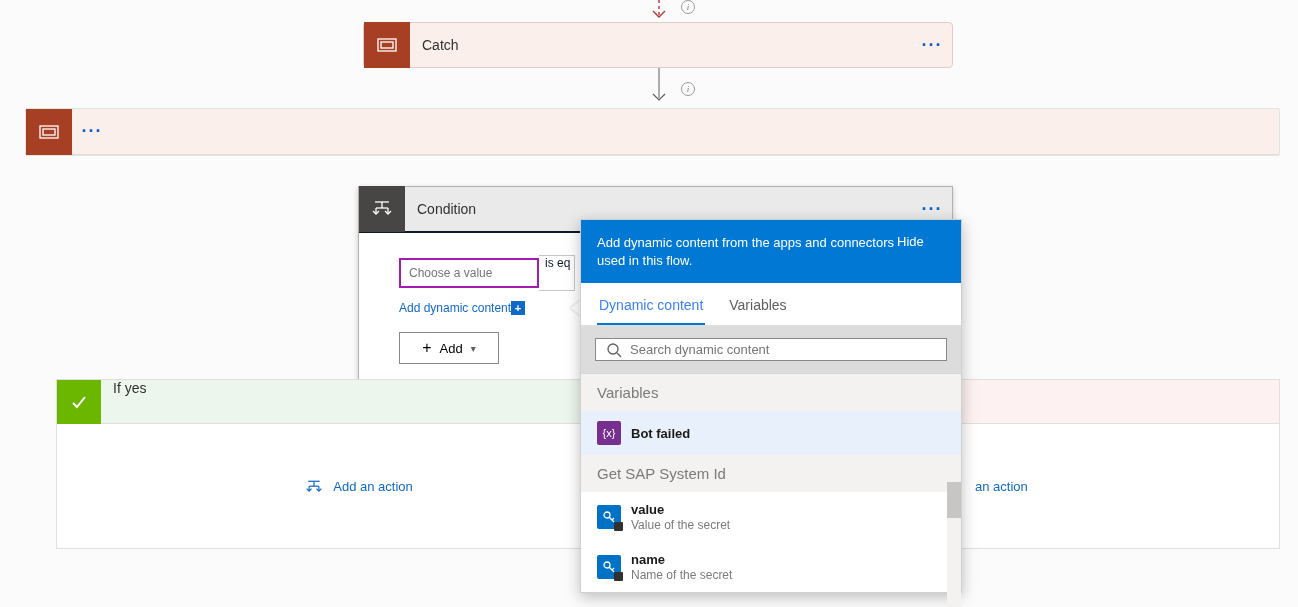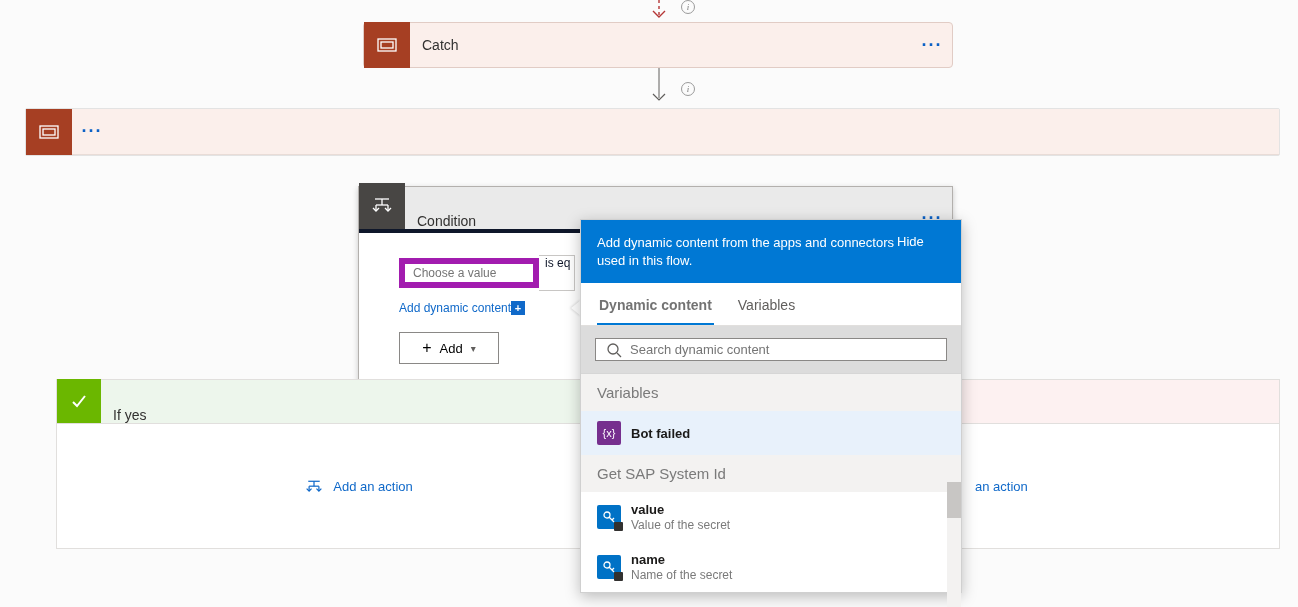--- a/index.html
+++ b/index.html
@@ -10,54 +10,54 @@
 .catch-icon{width:46px;height:46px;background:#a63f23;display:flex;align-items:center;justify-content:center;flex-shrink:0}
 .catch-title{padding:0 12px;font-size:14px;color:#323130;flex:1}
 .ellipsis{width:40px;text-align:center;color:#0b61c6;font-size:18px;letter-spacing:1px;cursor:pointer;font-weight:bold}
 
 .finally-card{position:absolute;left:25px;top:108px;width:1255px;border:1px solid #e3e3e3;border-radius:2px;background:#fff}
 .finally-header{height:46px;display:flex;align-items:center;background:#FBEFEB;border-bottom:1px solid #e9dcd7}
 .finally-icon{width:46px;height:46px;background:#a63f23;display:flex;align-items:center;justify-content:center;flex-shrink:0}
 .finally-title{padding:0 12px;font-size:14px;color:#323130;flex:1}
 
 .cond-card{position:absolute;left:358px;top:186px;width:595px;border:1px solid #b3b0ad;background:#fff;box-shadow:0 2px 6px rgba(0,0,0,.2)}
-.cond-header{height:46px;display:flex;align-items:flex-end;background:#eaeaea;border-bottom:4px solid #0f172a}
+.cond-header{height:46px;display:flex;align-items:center;background:#eaeaea;border-bottom:2px solid #0f172a}
 .cond-icon{width:46px;height:46px;background:#484644;display:flex;align-items:center;justify-content:center;flex-shrink:0}
 .cond-title{padding:0 12px;font-size:14px;color:#323130;flex:1}
 .cond-body{padding:22px 40px 18px}
 .cond-row{display:flex;gap:0;align-items:center;margin-bottom:6px}
-.choose-input{width:140px;height:30px;border:6px solid #a21caf;padding:0 8px;font-size:12px;color:#605e5c;outline:none}
+.choose-input{width:140px;height:30px;border:2px solid #a21caf;padding:0 8px;font-size:12px;color:#605e5c;outline:none}
 .op-sel{width:36px;height:36px;border:1px solid #c8c6c4;border-left:none;padding:0 6px;font-size:12px;color:#0f172a;background:#fff;overflow:hidden;white-space:nowrap}
 .add-dyn{font-size:12px;color:#1069c9;margin-top:4px;display:inline-flex;align-items:center;cursor:pointer}
 .add-dyn .plus-badge{width:14px;height:14px;background:#1069c9;color:#fff;display:inline-flex;align-items:center;justify-content:center;font-size:11px;font-weight:bold}
 .add-btn{margin-top:16px;height:32px;width:100px;border:1px solid #8a8886;background:#fff;display:flex;align-items:center;justify-content:center;gap:8px;font-size:13px;cursor:pointer}
 .chev{font-size:10px;color:#605e5c}
 
 .branches{position:absolute;left:56px;top:379px;right:18px;height:170px;display:flex;gap:0}
 .branch{flex:1;border:1px solid #e1dfdd;background:#fff}
 .branch-yes{margin-right:6px}
 .branch-no{margin-left:6px}
-.branch-hdr{height:44px;display:flex;align-items:flex-end;border-bottom:1px solid #e1dfdd}
+.branch-hdr{height:44px;display:flex;align-items:flex-start;border-bottom:1px solid #e1dfdd}
 .branch-yes .branch-hdr{background:#edf6ec}
 .branch-no .branch-hdr{background:#fdf1f1}
 .branch-ico{width:44px;height:44px;display:flex;align-items:center;justify-content:center}
 .branch-yes .branch-ico{background:#6bb700;color:#fff}
 .branch-no .branch-ico{background:#e55b5b;color:#fff}
 .branch-lbl{padding:0 12px;font-size:14px;color:#323130}
 .branch-body{height:125px;display:flex;align-items:center;justify-content:center}
 .add-action{display:flex;align-items:center;gap:10px;color:#1069c9;font-size:13px;cursor:pointer}
 .add-action .aicon{width:18px;height:18px}
 
 .dyn-panel{position:absolute;left:580px;top:219px;width:382px;background:#fff;box-shadow:0 4px 14px rgba(0,0,0,.25);border:1px solid #d0d0d0}
 .dyn-head{background:#0078d4;color:#fff;padding:14px 16px;display:flex;align-items:flex-start;font-size:13px}
 .dyn-head .hmsg{max-width:300px;line-height:1.35}
 .dyn-head .hide{cursor:pointer;font-size:13px}
 .dyn-tabs{display:flex;gap:22px;padding:0 16px;border-bottom:1px solid #e1dfdd}
 .dyn-tab{padding:14px 2px 10px;font-size:14px;color:#605e5c;cursor:pointer}
-.dyn-tab.active{color:#737373;font-weight:700;border-bottom:2px solid #0078d4}
+.dyn-tab.active{color:#3b82f6;font-weight:400;border-bottom:2px solid #0078d4}
 .dyn-search-wrap{padding:12px 14px;background:#dcdcdc;border-bottom:1px solid #d6d6d6}
 .dyn-search{width:100%;height:23px;border:1px solid #8a8886;display:flex;align-items:center;padding:0 10px;background:#fff}
 .dyn-search input{border:none;outline:none;flex:1;font-size:13px;padding-left:8px}
 .grp-hdr{padding:10px 16px;font-size:15px;color:#7a7a7a;background:#f3f2f1}
 .dyn-item{display:flex;align-items:center;gap:10px;padding:10px 16px;cursor:pointer}
 .dyn-item.sel{background:#e8f1fb}
 .dyn-item .iico{width:24px;height:24px;display:flex;align-items:center;justify-content:center;border-radius:2px;color:#fff;font-size:11px;flex-shrink:0;position:relative}
 .var-ico{background:#762f8e}
 .kv-ico{background:#0072c6}
 .lockdot{position:absolute;right:-2px;bottom:-2px;width:9px;height:9px;background:#323130;border-radius:1px}

